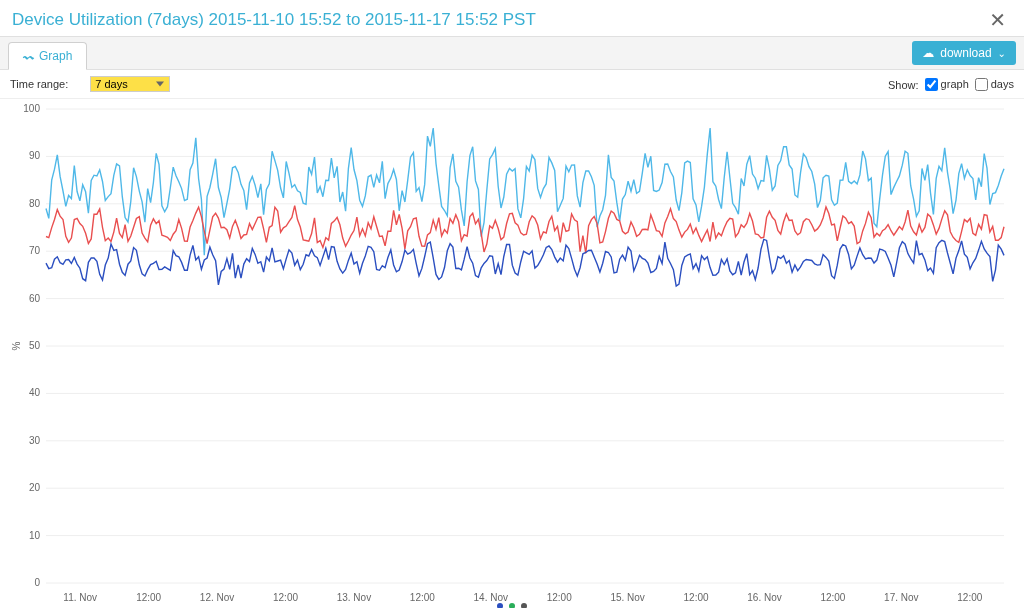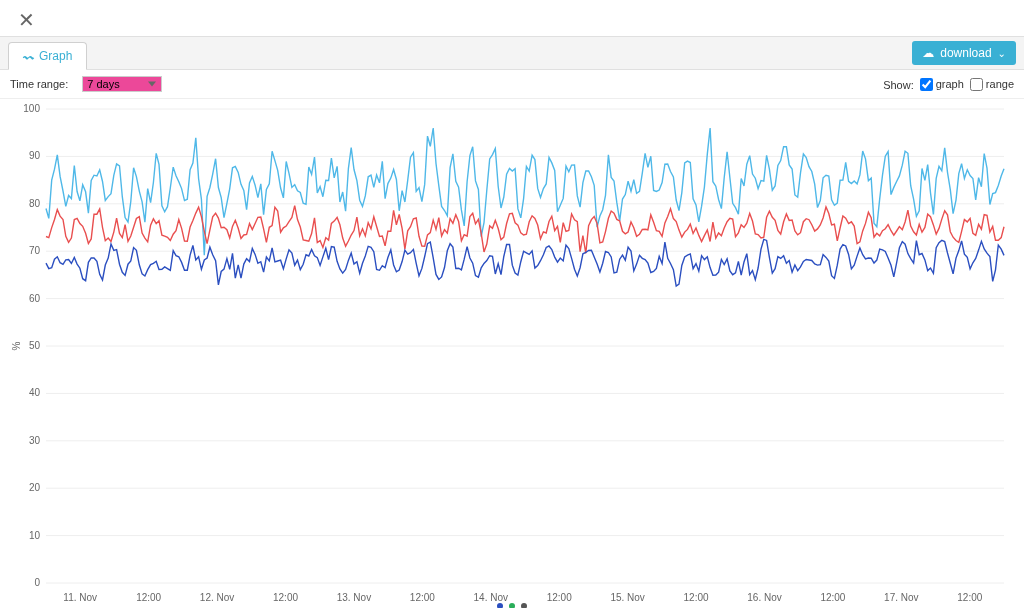--- a/index.html
+++ b/index.html
@@ -8,38 +8,39 @@
   .title { color: #3ab0d4; font-size: 17px; font-weight: 400; }
   .close-x { font-size: 20px; color: #666; cursor: pointer; padding: 0 6px; }
   .tab-row { display: flex; justify-content: space-between; align-items: center; border-top: 1px solid #e0e0e0; border-bottom: 1px solid #e0e0e0; background: #f4f4f4; padding: 0 8px 0 0;}
   .tabs { display: flex; margin-left: 8px; }
   .tab { background: #fff; border: 1px solid #d0d0d0; border-bottom: 1px solid #fff; border-radius: 4px 4px 0 0; padding: 5px 14px; font-size: 12px; color: #3ab0d4; display: flex; align-items: center; gap: 5px; margin-top: 4px; position: relative; top: 1px;}
   .tab .pulse { font-size: 11px; }
   .download-btn { background: #3ab0d4; color: #fff; border: none; border-radius: 3px; padding: 5px 10px; font-size: 12px; display: flex; align-items: center; gap: 6px; cursor: pointer; }
   .download-btn .cloud { font-size: 12px; }
   .download-btn .chev { font-size: 10px; }
   .controls-row { display: flex; justify-content: space-between; align-items: center; padding: 6px 10px; font-size: 11px; border-bottom: 1px solid #eee; }
-  .left-controls { display: flex; align-items: center; gap: 14px; }
-  .time-range-select { font-size: 11px; padding: 1px 18px 1px 4px; border: 1px solid #ccc; background: #ec4899; appearance: none; -webkit-appearance: none; position: relative; min-width: 80px;}
+  .left-controls { display: flex; align-items: center; gap: 22px; }
+  .time-range-select { font-size: 11px; padding: 1px 18px 1px 4px; border: 1px solid #ccc; background: #fde047; appearance: none; -webkit-appearance: none; position: relative; min-width: 80px;}
   .select-wrap { position: relative; display: inline-block; }
   .select-wrap::after { content: ""; position: absolute; right: 6px; top: 50%; width: 0; height: 0; border-left: 4px solid transparent; border-right: 4px solid transparent; border-top: 5px solid #666; transform: translateY(-50%); pointer-events: none;}
   .right-controls { display: flex; align-items: flex-end; gap: 6px; }
   .cb { display: inline-flex; align-items: center; gap: 3px; }
   .chart-area { position: relative; width: 1008px; height: 508px; margin: 4px 8px 0 8px; }
   svg.chart { width: 100%; height: 100%; display: block; }
   .y-axis-label { font-size: 10px; fill: #666; }
   .gridline { stroke: #eee; stroke-width: 1; }
   .series { fill: none; stroke-width: 1.4; }
   .dots { display: flex; justify-content: center; gap: 6px; padding-top: 2px; position: absolute; bottom: 2px; left: 0; right: 0;}
   .dot { width: 6px; height: 6px; border-radius: 50%; }
 </style>
 </head>
 <body>
 
 <div class="header">
+  <div class="title">Device Utilization (7days) 2015-11-10 15:52 to 2015-11-17 15:52 PST</div>
   <div class="close-x">✕</div>
 </div>
 
 <div class="tab-row">
   <div class="tabs">
     <div class="tab">
       <span class="pulse">〰</span>
       <span>Graph</span>
     </div>
   </div>
@@ -60,21 +61,21 @@
     </span>
   </div>
   <div class="right-controls">
     <span>Show:</span>
     <label class="cb">
       <input type="checkbox" checked="" style="">
       <span>graph</span>
     </label>
     <label class="cb">
       <input type="checkbox" style="">
-      <span>range</span>
+      <span>days</span>
     </label>
   </div>
 </div>
 
 <div class="chart-area">
   <svg class="chart" id="chart-svg" viewBox="0 0 1008 508">
       <line class="gridline" x1="38" y1="480" x2="996" y2="480"></line>
       <text x="32" y="483" text-anchor="end" font-size="10" fill="#666">0</text>
       <line class="gridline" x1="38" y1="432.6" x2="996" y2="432.6"></line>
       <text x="32" y="435.6" text-anchor="end" font-size="10" fill="#666">10</text>

